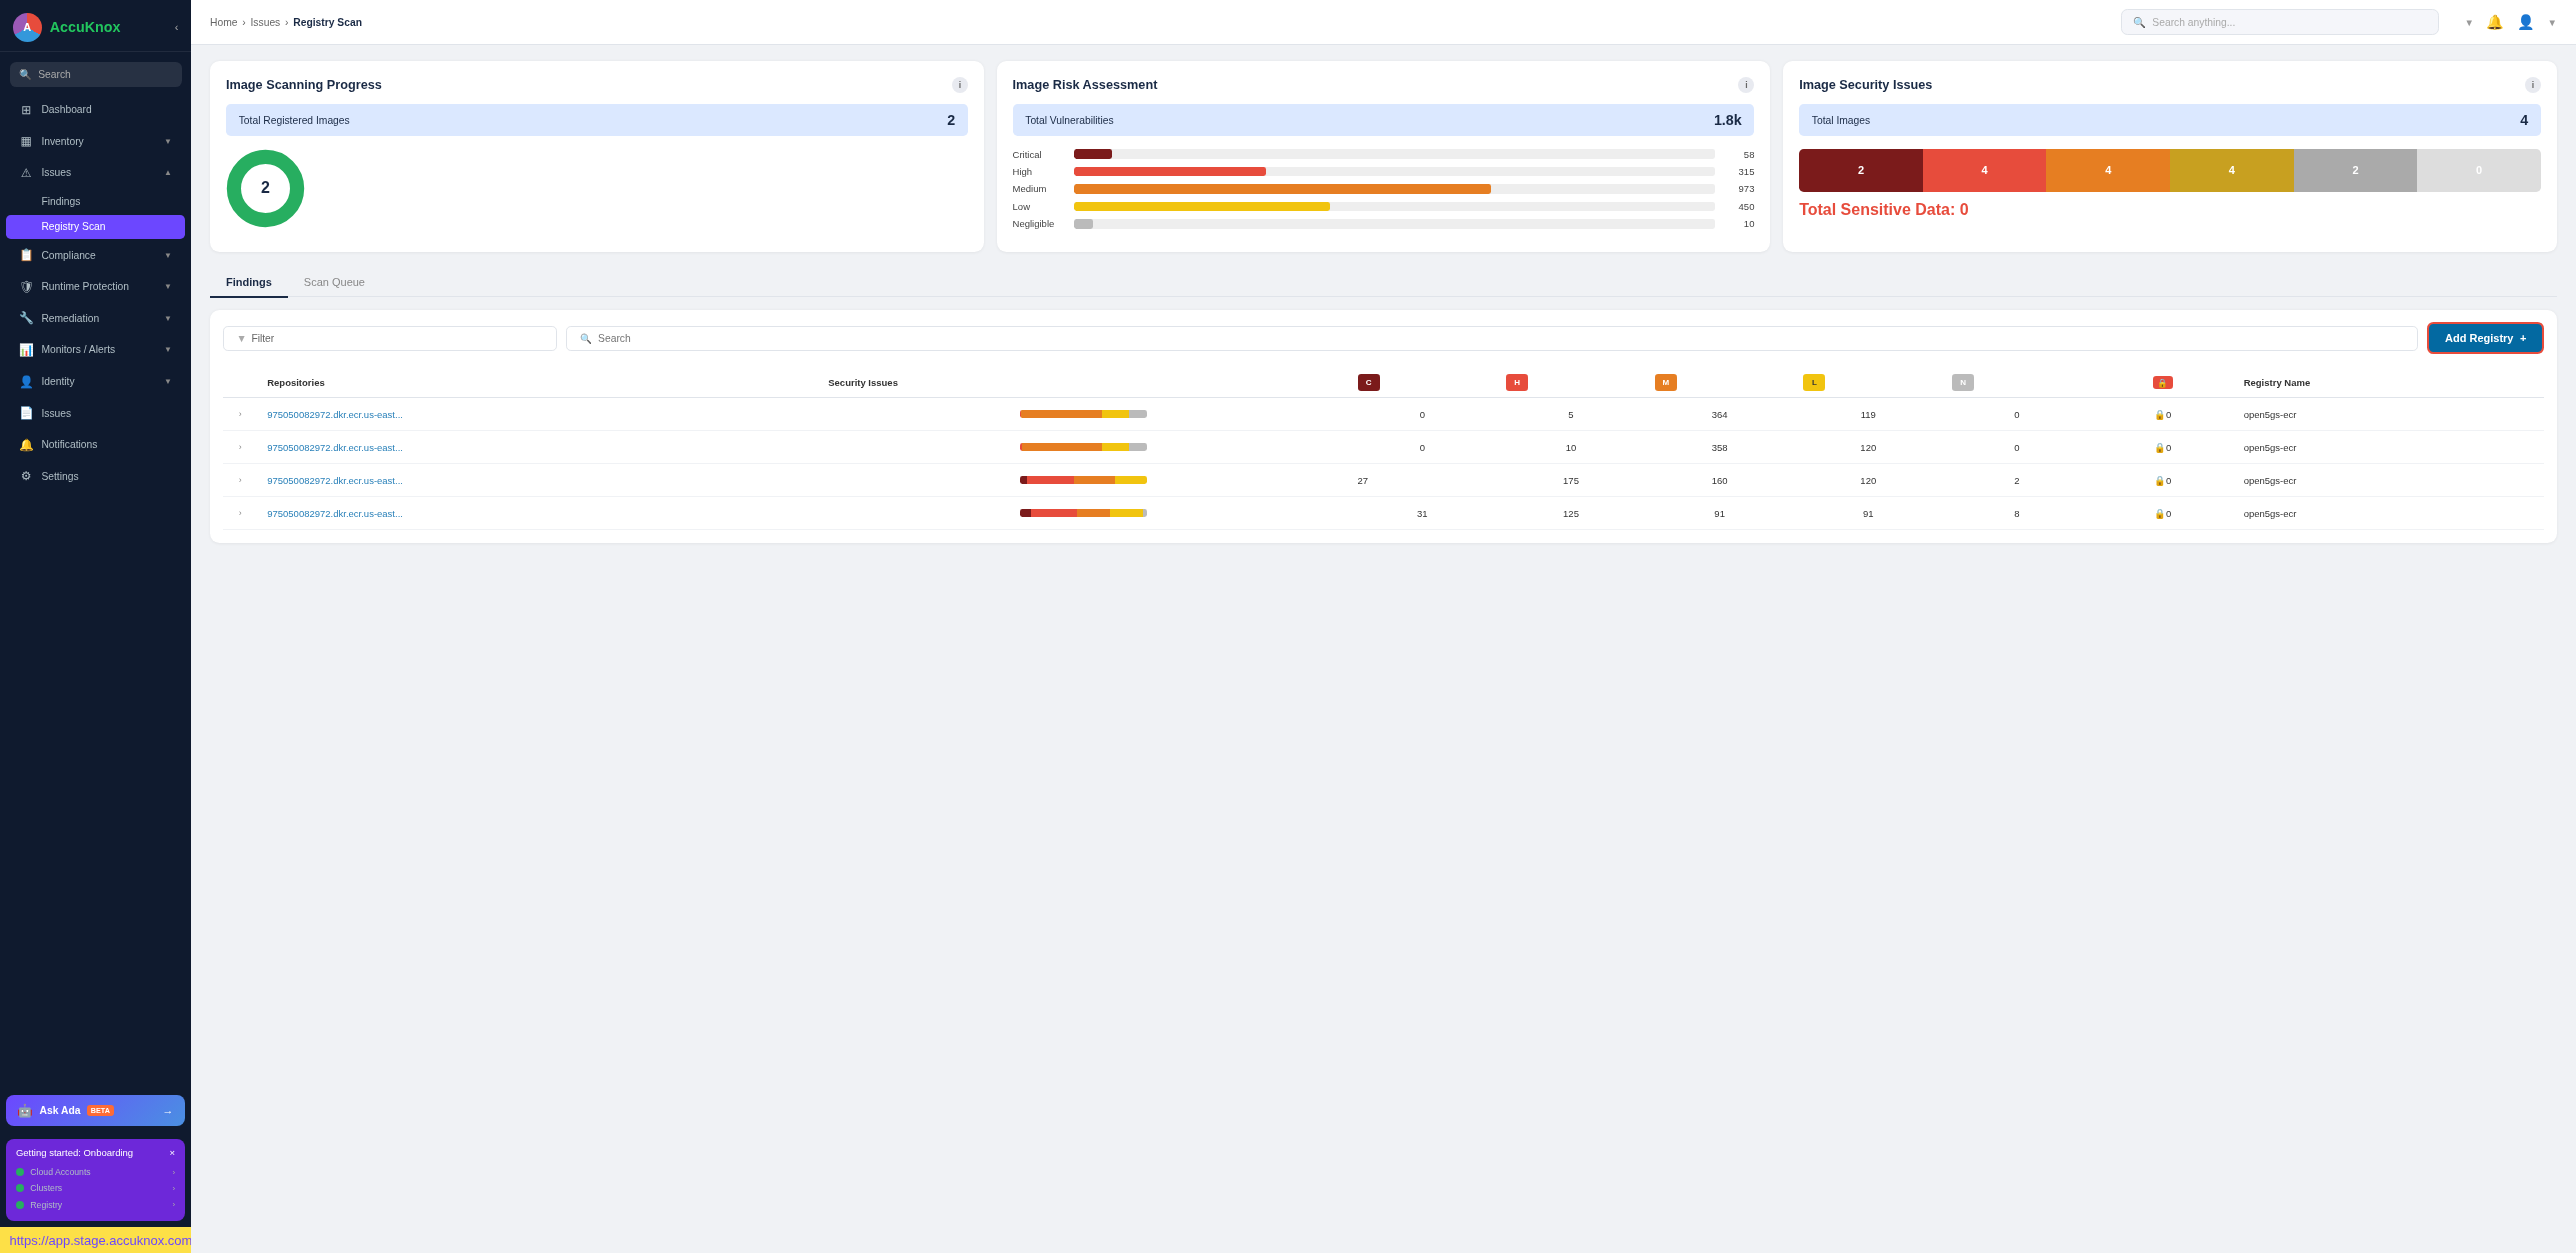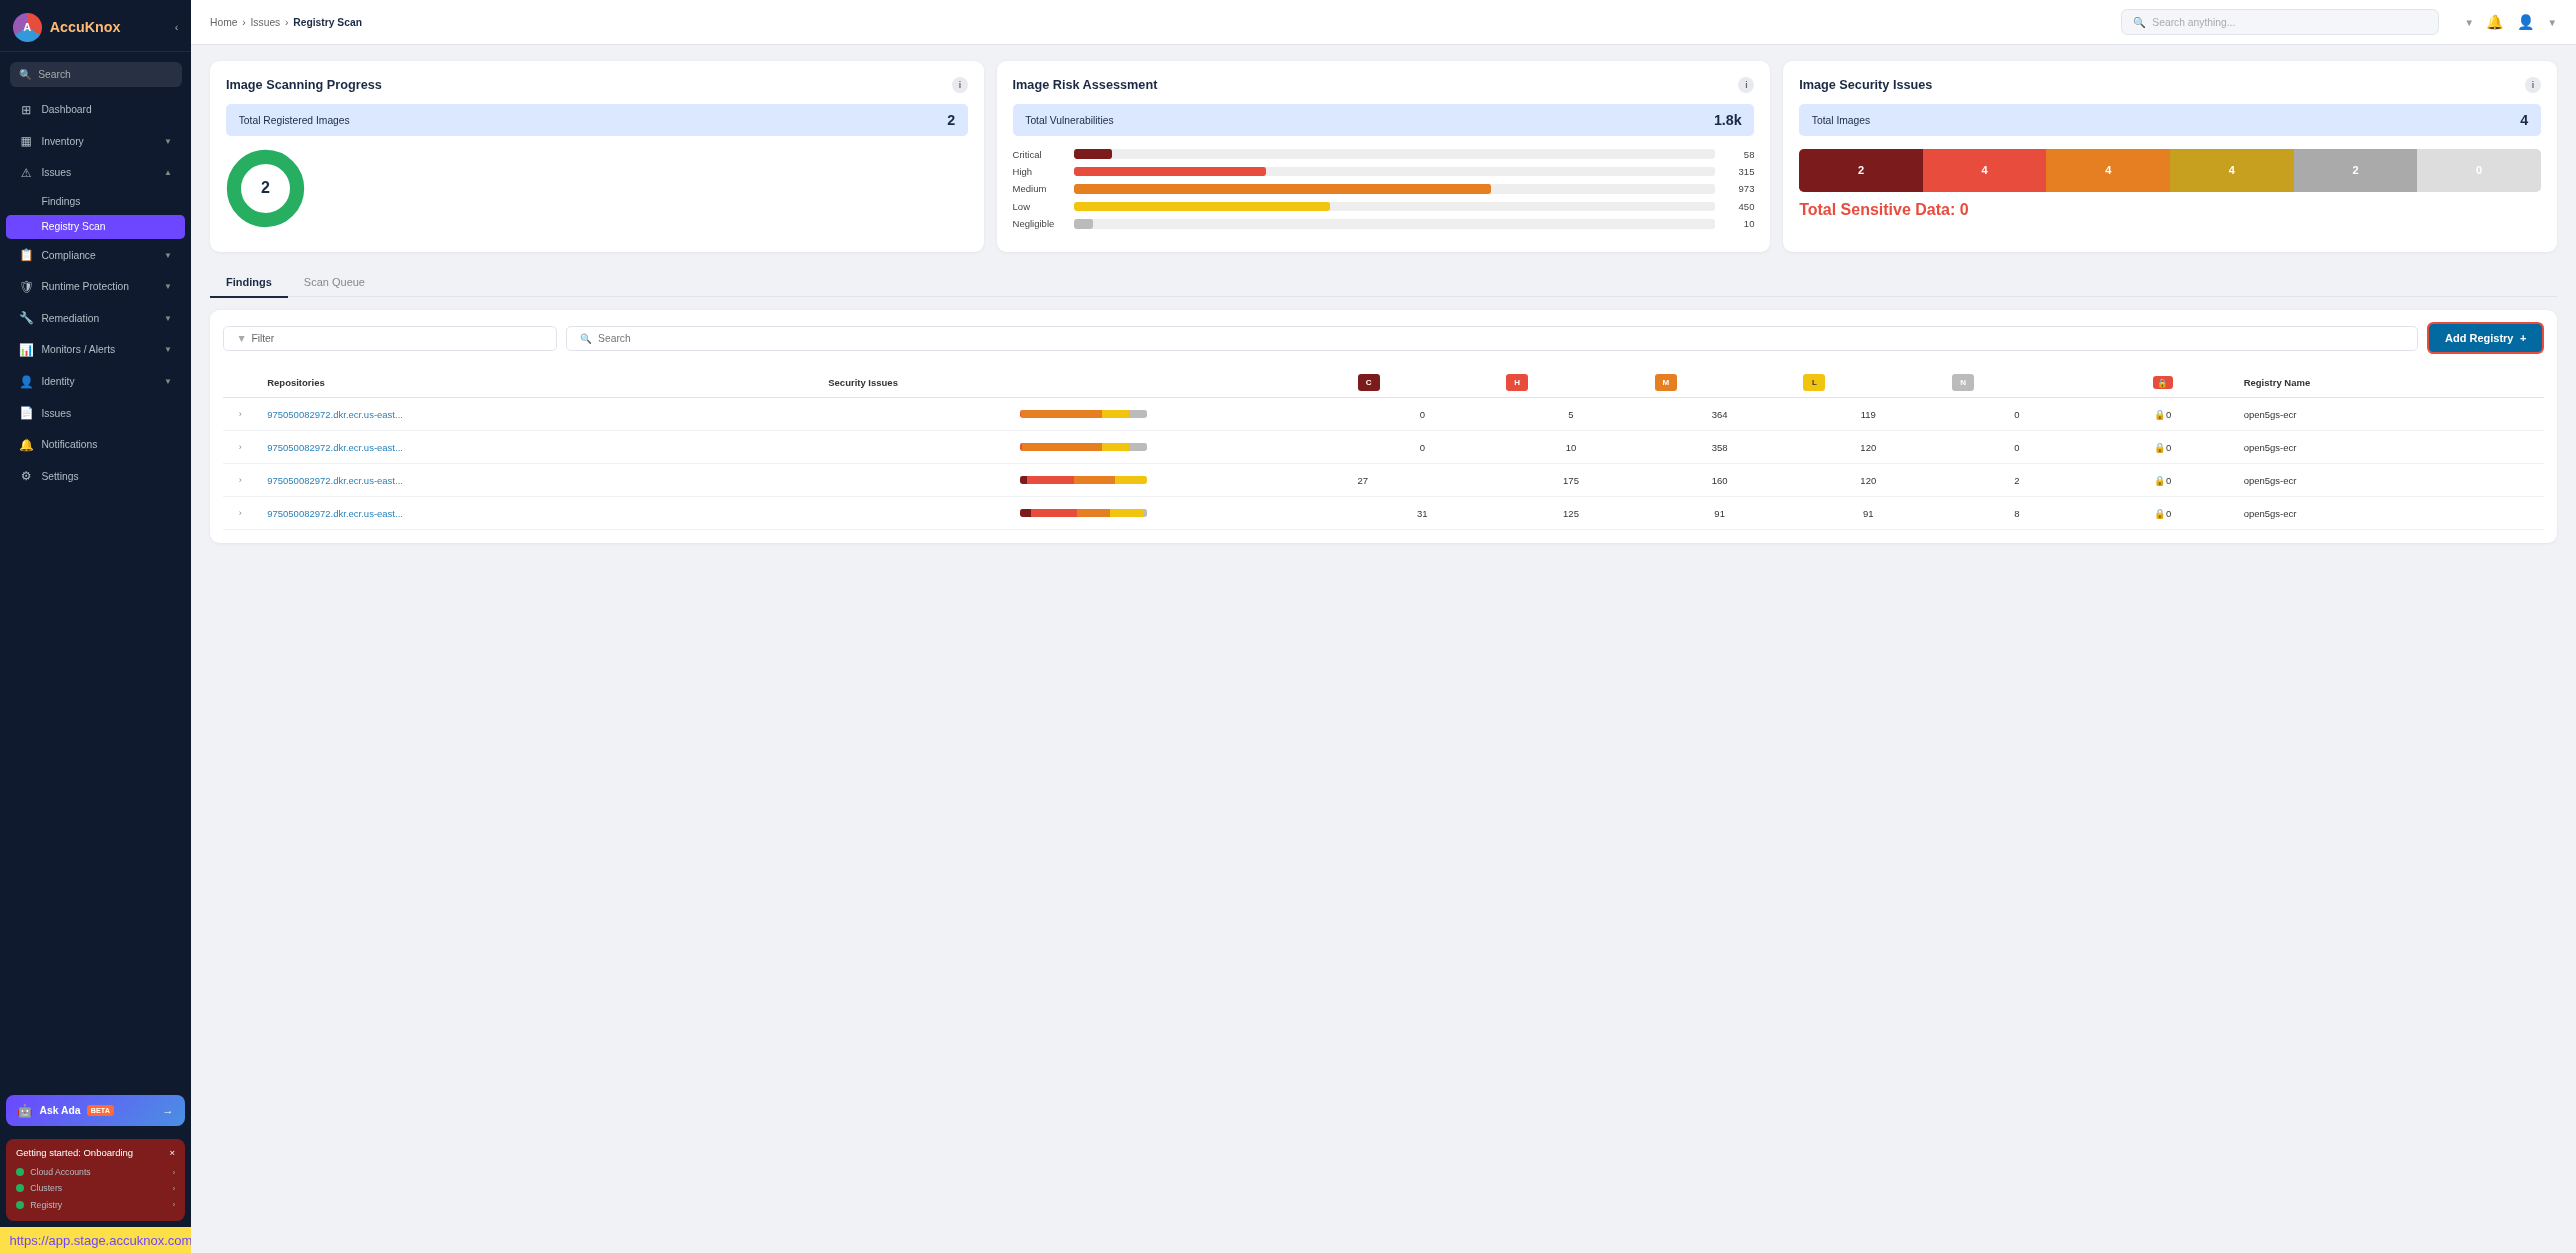--- a/index.html
+++ b/index.html
@@ -24,21 +24,21 @@
       padding: 12.7px 12.7px 9.5px;
       border-bottom: 0.8px solid rgba(255,255,255,0.08);
     }
     .logo-icon {
       width: 29px; height: 29px;
       background: conic-gradient(#e74c3c 0deg 120deg, #3498db 120deg 240deg, #9b59b6 240deg 360deg);
       border-radius: 50%;
       display: flex; align-items: center; justify-content: center;
       font-size: 11px; font-weight: bold; color: #fff;
     }
-    .logo-text { font-size: 14.3px; font-weight: 700; color: #fdba74; }
+    .logo-text { font-size: 14.3px; font-weight: 700; color: #22c55e; }
     .sidebar-search {
       margin: 9.5px 9.5px 6.4px;
       background: rgba(255,255,255,0.1);
       border-radius: 6.4px;
       display: flex; align-items: center; gap: 6.4px;
       padding: 6.4px 9.5px;
       cursor: text;
     }
     .sidebar-search input {
       background: transparent; border: none; outline: none;
@@ -85,21 +85,21 @@
       padding: 0.8px 4px;
       font-size: 7.2px;
       font-weight: 700;
       color: #fff;
     }
     .ask-ada-arrow { margin-left: auto; font-size: 11px; }
 
     
     .onboarding-panel {
       margin: 6.4px;
-      background: #7f1d1d;
+      background: #6d28d9;
       border-radius: 8px;
       padding: 8px 9.5px;
       font-size: 8.7px;
       color: #b0bec5;
     }
     .onboarding-header {
       display: flex; align-items: center; justify-content: space-between;
       margin-bottom: 6.4px; color: #fff; font-size: 9.5px; font-weight: 500;
     }
     .onboarding-item {

